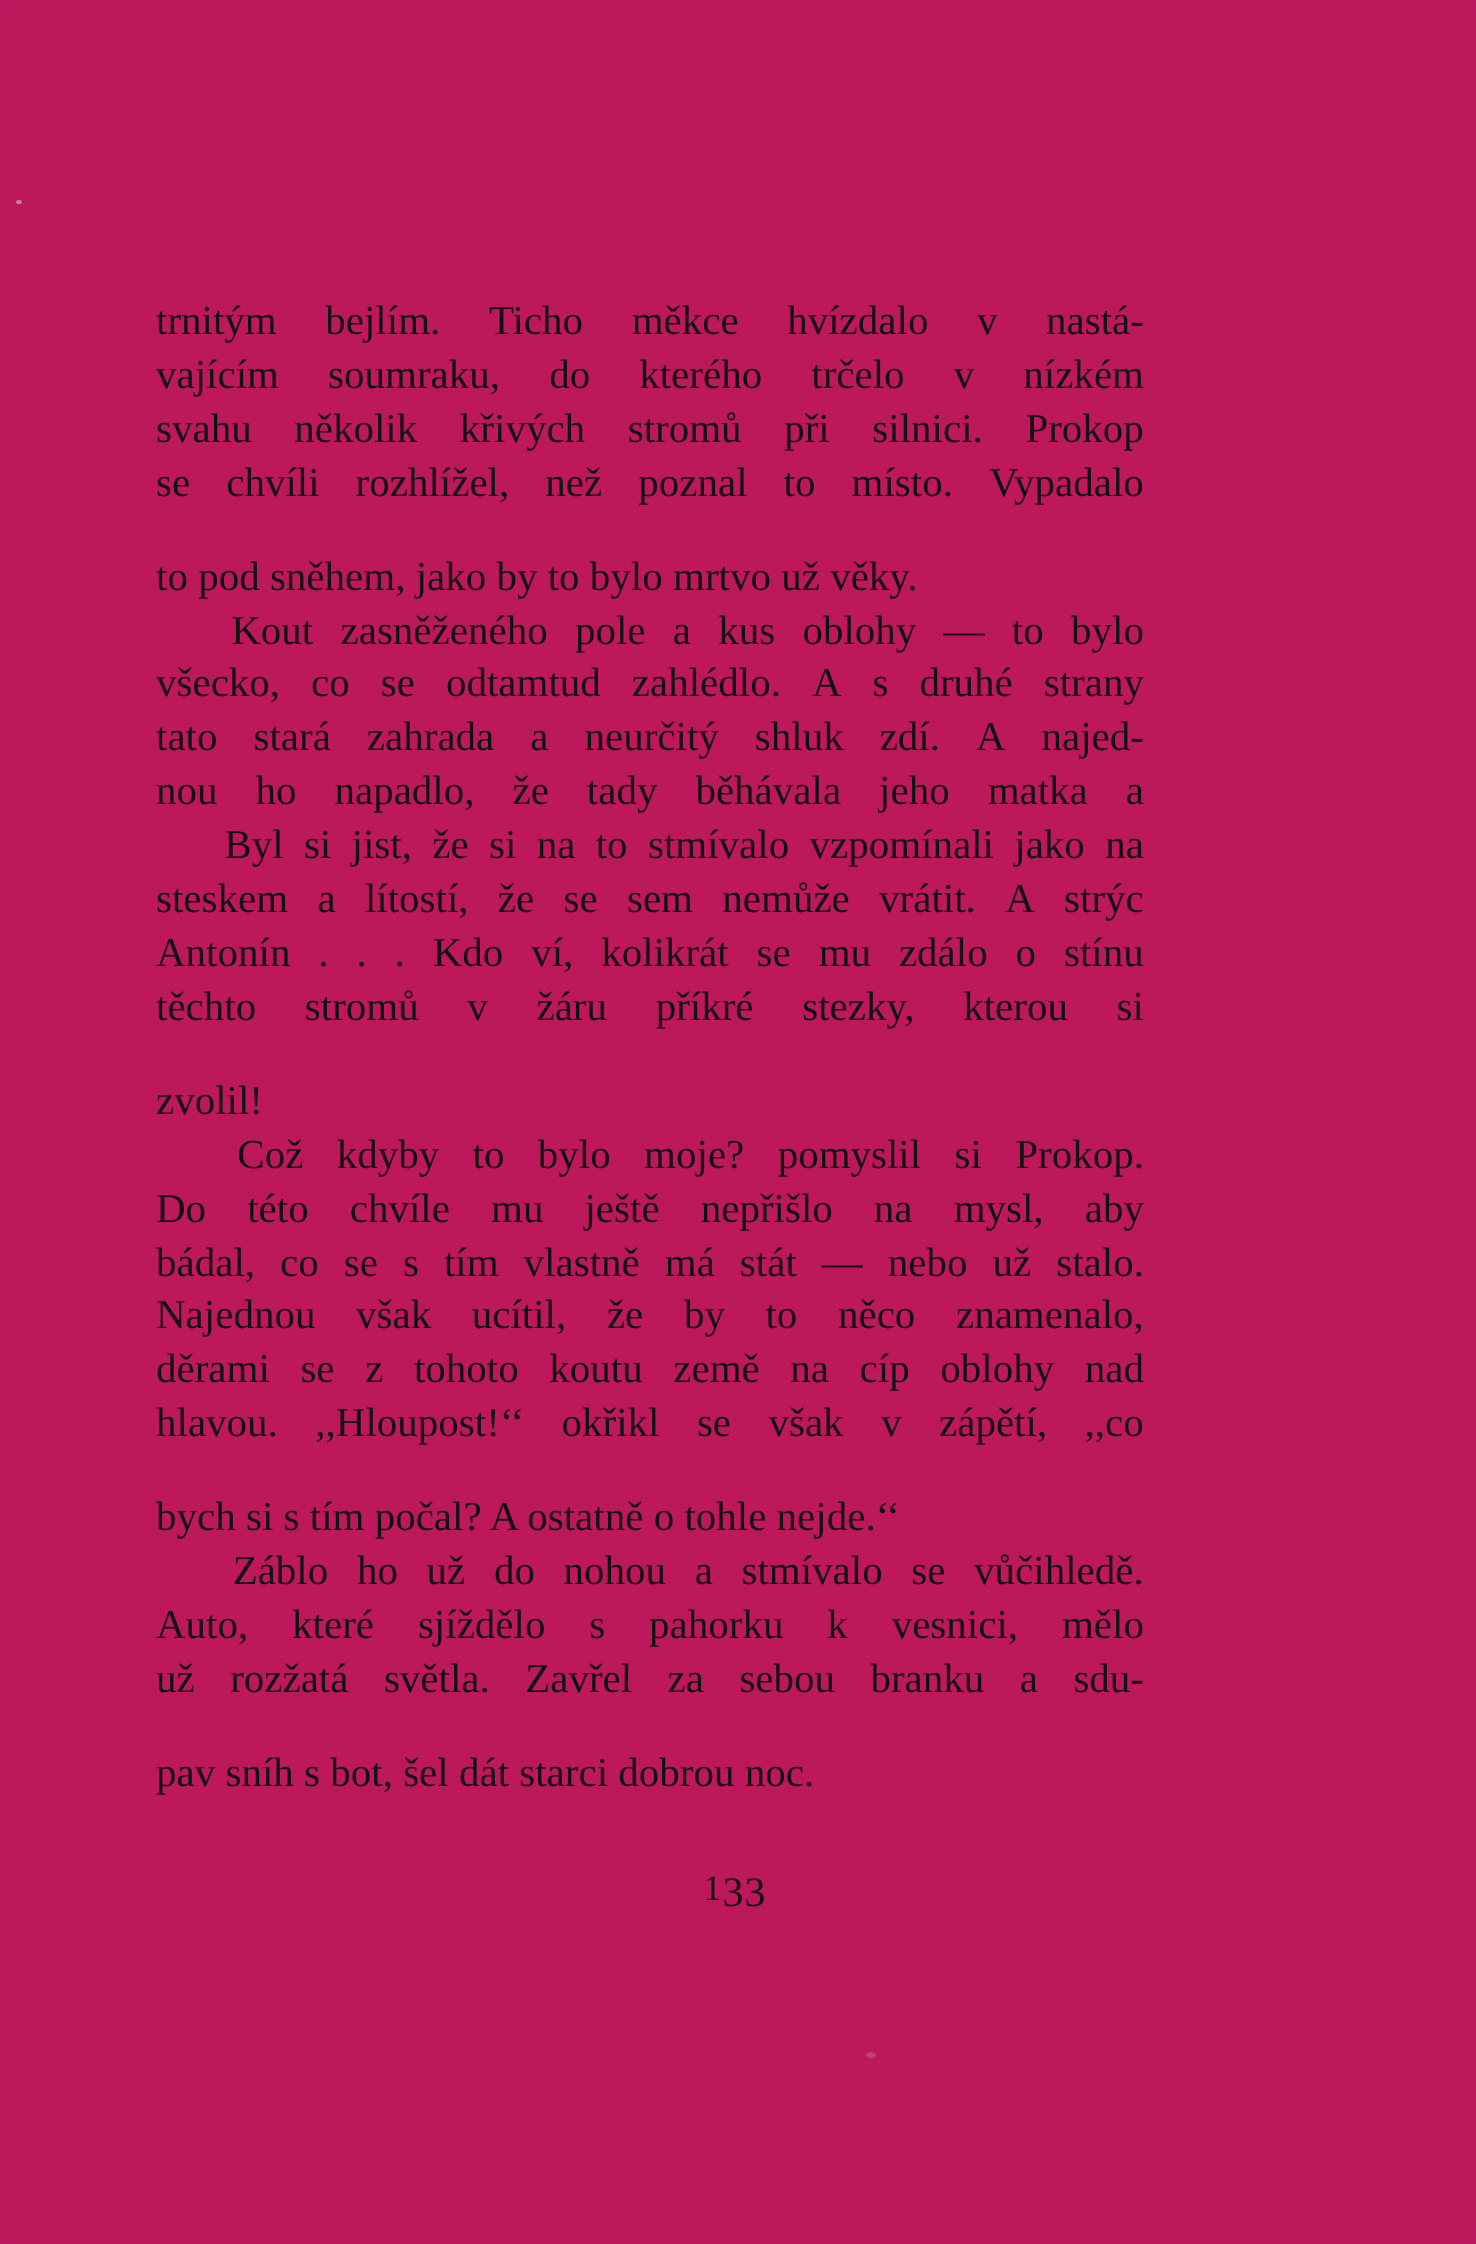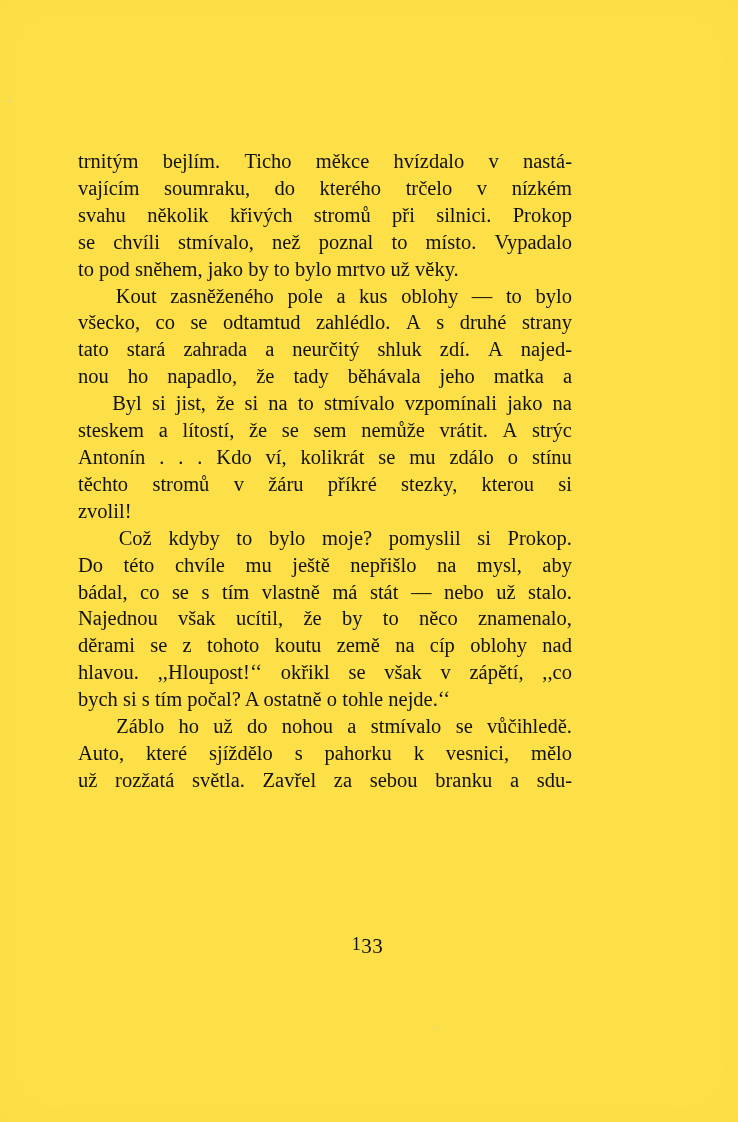--- a/index.html
+++ b/index.html
@@ -7,21 +7,21 @@
     margin: 0;
     padding: 0;
     background: #ffffff;
   }
 
   .page {
     position: relative;
     width: 738px;
     height: 1122px;
     margin: 0;
-    background: #fde047;
+    background: #be185d;
     overflow: hidden;
     
     box-shadow: inset 0 0 60px rgba(0,0,0,0.012);
   }
 
   
   .speck {
     position: absolute;
     background: #cfcfcf;
     border-radius: 50%;
@@ -50,21 +50,21 @@
     display: block;
     white-space: pre;
     text-align: justify;
   }
   
   .line.j {
     display: flex;
     justify-content: space-between;
   }
   .line.j > span { white-space: pre; }
-  .line.last { display: block; }
+  .line.last { display: block; margin-top: 20px; }
   .line .indent { display: inline-block; width: 24px; }
 
   .folio {
     position: absolute;
     left: 0;
     top: 932px;
     width: 738px;
     text-align: center;
     padding-right: 3px;
     box-sizing: border-box;
@@ -82,21 +82,21 @@
 <div class="page">
 
   <div class="speck speck-left"></div>
   <div class="speck speck-bot"></div>
 
   <div class="textblock" id="textblock">
       <div class="para">
         <div class="line j"><span>trnitým</span><span>bejlím.</span><span>Ticho</span><span>měkce</span><span>hvízdalo</span><span>v</span><span>nastá-</span></div>
         <div class="line j"><span>vajícím</span><span>soumraku,</span><span>do</span><span>kterého</span><span>trčelo</span><span>v</span><span>nízkém</span></div>
         <div class="line j"><span>svahu</span><span>několik</span><span>křivých</span><span>stromů</span><span>při</span><span>silnici.</span><span>Prokop</span></div>
-        <div class="line j"><span>se</span><span>chvíli</span><span>stmívalo,</span><span>než</span><span>poznal</span><span>to</span><span>místo.</span><span>Vypadalo</span></div>
+        <div class="line j"><span>se</span><span>chvíli</span><span>rozhlížel,</span><span>než</span><span>poznal</span><span>to</span><span>místo.</span><span>Vypadalo</span></div>
         <div class="line last">to pod sněhem, jako by to bylo mrtvo už věky.</div>
       </div>
       <div class="para">
         <div class="line j"><span class="indent"></span><span>Kout</span><span>zasněženého</span><span>pole</span><span>a</span><span>kus</span><span>oblohy</span><span>—</span><span>to</span><span>bylo</span></div>
         <div class="line j"><span>všecko,</span><span>co</span><span>se</span><span>odtamtud</span><span>zahlédlo.</span><span>A</span><span>s</span><span>druhé</span><span>strany</span></div>
         <div class="line j"><span>tato</span><span>stará</span><span>zahrada</span><span>a</span><span>neurčitý</span><span>shluk</span><span>zdí.</span><span>A</span><span>najed-</span></div>
         <div class="line j"><span>nou</span><span>ho</span><span>napadlo,</span><span>že</span><span>tady</span><span>běhávala</span><span>jeho</span><span>matka</span><span>a</span></div>
       </div>
       <div class="para">
         <div class="line j"><span class="indent"></span><span>Byl</span><span>si</span><span>jist,</span><span>že</span><span>si</span><span>na</span><span>to</span><span>stmívalo</span><span>vzpomínali</span><span>jako</span><span>na</span></div>
@@ -111,18 +111,19 @@
         <div class="line j"><span>bádal,</span><span>co</span><span>se</span><span>s</span><span>tím</span><span>vlastně</span><span>má</span><span>stát</span><span>—</span><span>nebo</span><span>už</span><span>stalo.</span></div>
         <div class="line j"><span>Najednou</span><span>však</span><span>ucítil,</span><span>že</span><span>by</span><span>to</span><span>něco</span><span>znamenalo,</span></div>
         <div class="line j"><span>děrami</span><span>se</span><span>z</span><span>tohoto</span><span>koutu</span><span>země</span><span>na</span><span>cíp</span><span>oblohy</span><span>nad</span></div>
         <div class="line j"><span>hlavou.</span><span>,,Hloupost!‘‘</span><span>okřikl</span><span>se</span><span>však</span><span>v</span><span>zápětí,</span><span>,,co</span></div>
         <div class="line last">bych si s tím počal? A ostatně o tohle nejde.‘‘</div>
       </div>
       <div class="para">
         <div class="line j"><span class="indent"></span><span>Záblo</span><span>ho</span><span>už</span><span>do</span><span>nohou</span><span>a</span><span>stmívalo</span><span>se</span><span>vůčihledě.</span></div>
         <div class="line j"><span>Auto,</span><span>které</span><span>sjíždělo</span><span>s</span><span>pahorku</span><span>k</span><span>vesnici,</span><span>mělo</span></div>
         <div class="line j"><span>už</span><span>rozžatá</span><span>světla.</span><span>Zavřel</span><span>za</span><span>sebou</span><span>branku</span><span>a</span><span>sdu-</span></div>
+        <div class="line last">pav sníh s bot, šel dát starci dobrou noc.</div>
       </div>
     </div>
 
   <div class="folio"><span class="f1">1</span><span class="f3">33</span></div>
 
 </div>
 
 </body></html>

